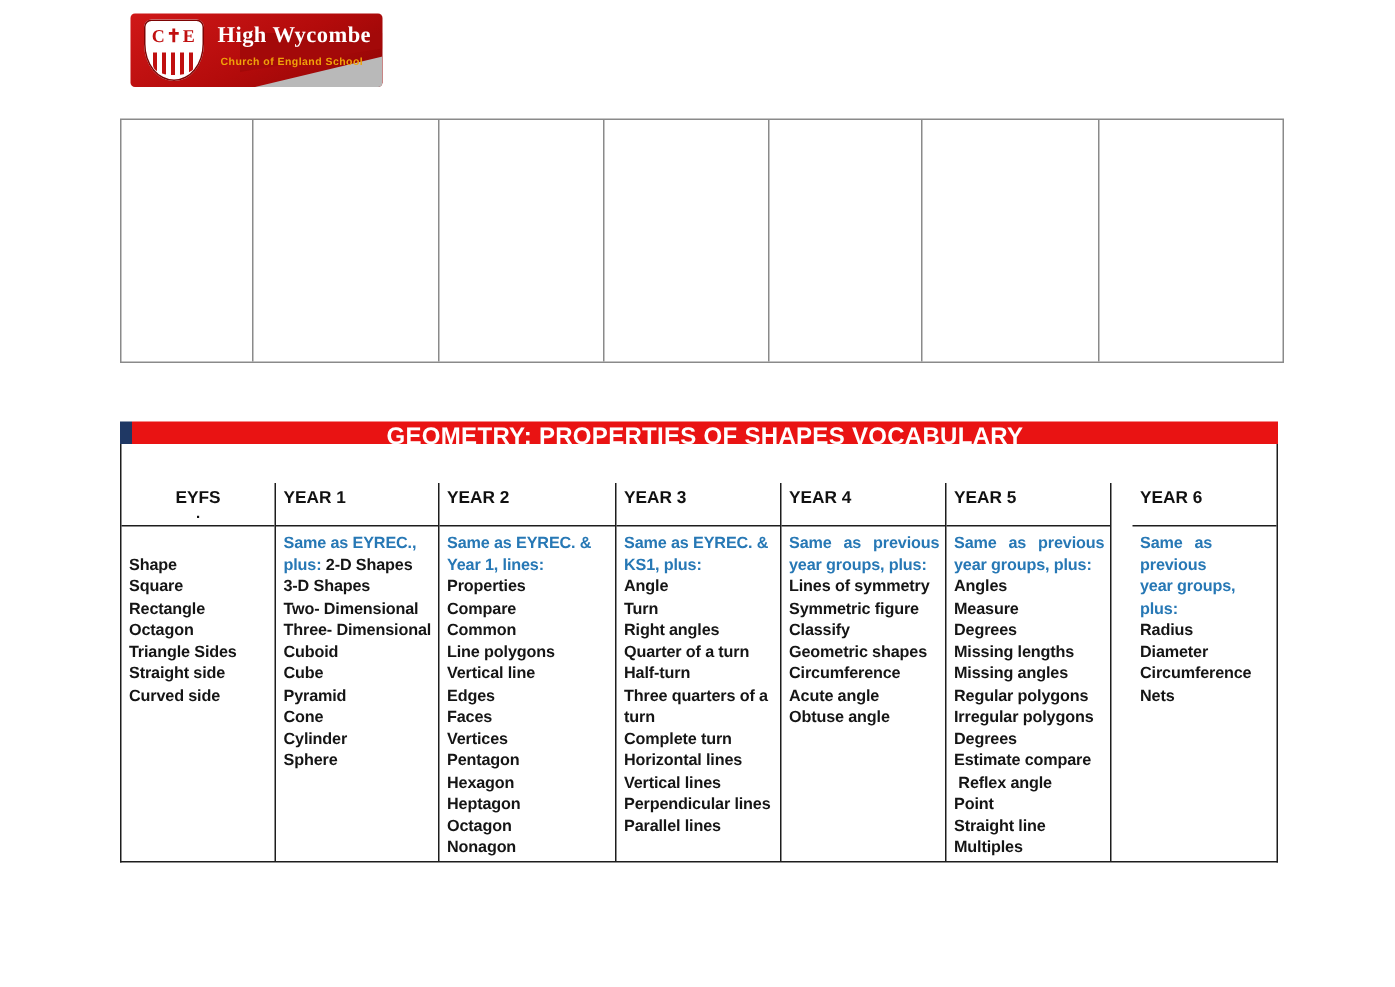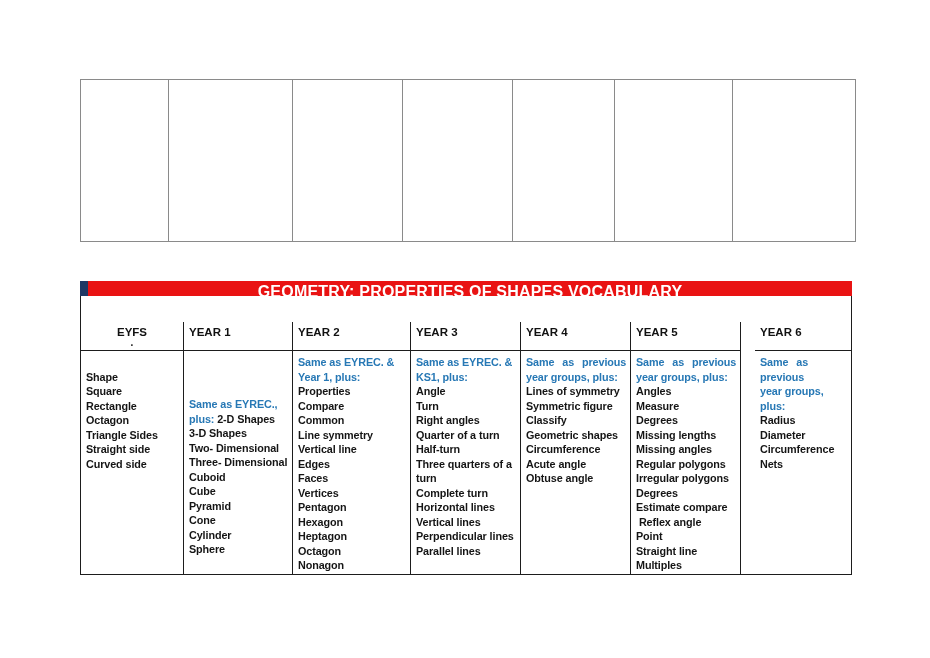--- a/index.html
+++ b/index.html
@@ -36,39 +36,49 @@
   
   .vocab-table{position:absolute;left:80px;top:281px;width:772px;}
   .vtitle{display:flex;height:15px;}
   .vtitle-accent{width:8px;}
   .vtitle-bar{flex:1;color:#ffffff;text-align:center;font-weight:bold;font-size:16px;
         line-height:22px;letter-spacing:0.2px;}
   .vgrid{display:flex;border:1px solid #1d1d1d;border-top:none;box-sizing:border-box;
         height:279px;background:#fff;}
   .vcol{box-sizing:border-box;border-left:1px solid #1d1d1d;display:flex;flex-direction:column;margin-top:26px;}
   .vcol:first-child{border-left:none;}
-  .col0{width:102px;} .col1{width:109px;gap:42px;} .col2{width:118px;} .col3{width:110px;}
+  .col0{width:102px;} .col1{width:109px;} .col2{width:118px;} .col3{width:110px;}
   .col4{width:110px;} .col5{width:110px;} .col6{flex:1;padding-left:14px;}
   .vhead{height:29px;box-sizing:border-box;border-bottom:1px solid #1d1d1d;
         font-size:11.5px;font-weight:bold;color:#111;padding:4px 5px 0;}
   .vhead.center{text-align:center;}
   .hnote{font-size:10px;line-height:9px;font-weight:bold;}
   .vbody{flex:1;padding:4px 2px 0 5px;font-weight:bold;font-size:10.8px;line-height:14.5px;
         color:#151515;letter-spacing:-0.1px;overflow:hidden;}
   .intro-line{min-height:14.5px;}
   .intro-line .blue{color:#2778b5;}
   .intro-line .black{color:#151515;}
   .wide{word-spacing:5px;}
   .term{min-height:14.5px;white-space:pre-wrap;}
 </style>
 </head>
 <body>
 
 <div class="page">
 
+  <div class="logo">
+    <div class="logo-wedge-red"></div>
+    <div class="logo-wedge-gray"></div>
+    <div class="logo-shield">
+      <div class="shield-letters">C✝E</div>
+      <div class="shield-stripes"></div>
+    </div>
+    <div class="logo-name">High Wycombe</div>
+    <div class="logo-sub">Church of England School</div>
+  </div>
 
   <div class="empty-table">
     <div class="ecol e0"></div>
     <div class="ecol e1"></div>
     <div class="ecol e2"></div>
     <div class="ecol e3"></div>
     <div class="ecol e4"></div>
     <div class="ecol e5"></div>
     <div class="ecol e6"></div>
   </div>
@@ -112,25 +122,25 @@
             <div class="term">Cylinder</div>
             <div class="term">Sphere</div>
           </div>
         </div>
         <div class="vcol col2">
           <div class="vhead">
             <div>YEAR 2</div>
           </div>
           <div class="vbody">
             <div class="intro-line"><span class="blue">Same as EYREC. &amp;</span></div>
-            <div class="intro-line"><span class="blue">Year 1, plus:</span></div>
+            <div class="intro-line"><span class="blue">Year 1, lines:</span></div>
             <div class="term">Properties</div>
             <div class="term">Compare</div>
             <div class="term">Common</div>
-            <div class="term">Line symmetry</div>
+            <div class="term">Line polygons</div>
             <div class="term">Vertical line</div>
             <div class="term">Edges</div>
             <div class="term">Faces</div>
             <div class="term">Vertices</div>
             <div class="term">Pentagon</div>
             <div class="term">Hexagon</div>
             <div class="term">Heptagon</div>
             <div class="term">Octagon</div>
             <div class="term">Nonagon</div>
             <div class="term">Decagon</div>

